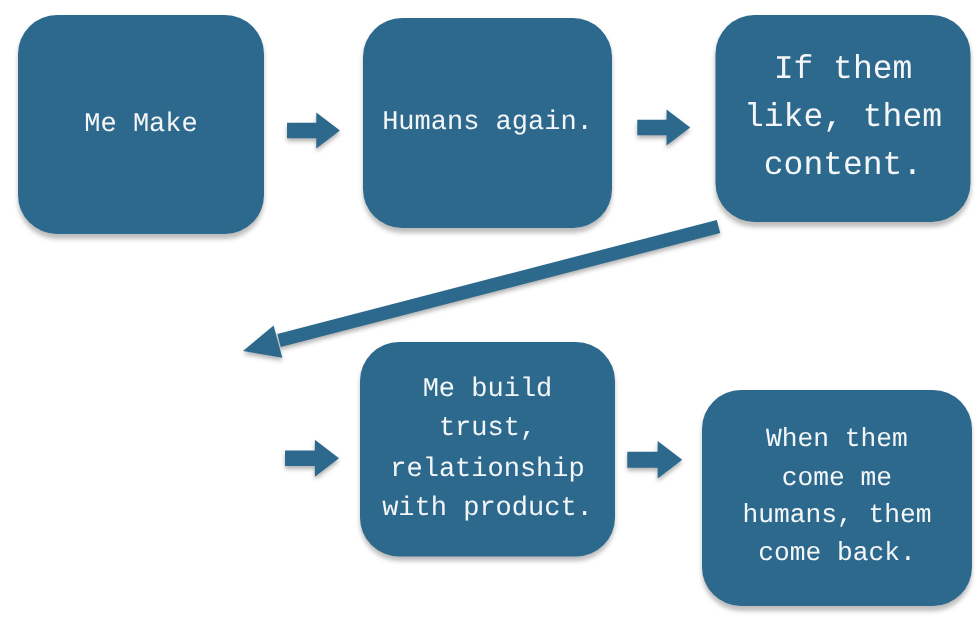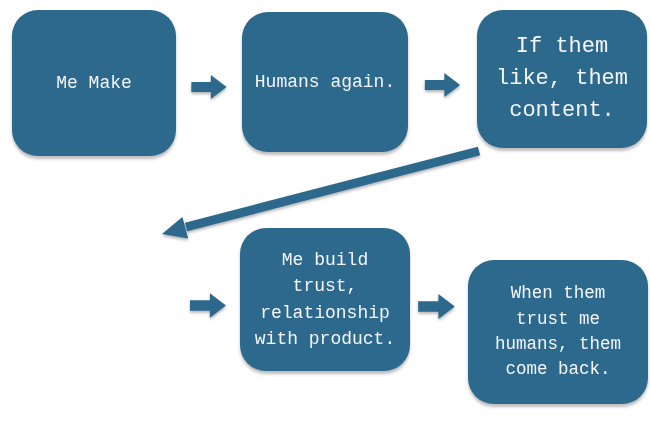--- a/index.html
+++ b/index.html
@@ -78,21 +78,21 @@
 
 
   <div class="box b5">
     <div>Me build trust,</div>
     <div>relationship</div>
     <div>with product.</div>
   </div>
 
   <div class="box b6">
     <div>When them</div>
-    <div>trust me</div>
+    <div>come me</div>
     <div>humans, them</div>
     <div>come back.</div>
   </div>
 
   <span class="arrow ar-a">
     <svg viewBox="0 0 38 28" width="38" height="26">
       <polygon points="0,8.5 21,8.5 21,1 38,14 21,27 21,19.5 0,19.5"></polygon>
     </svg>
   </span>
 

